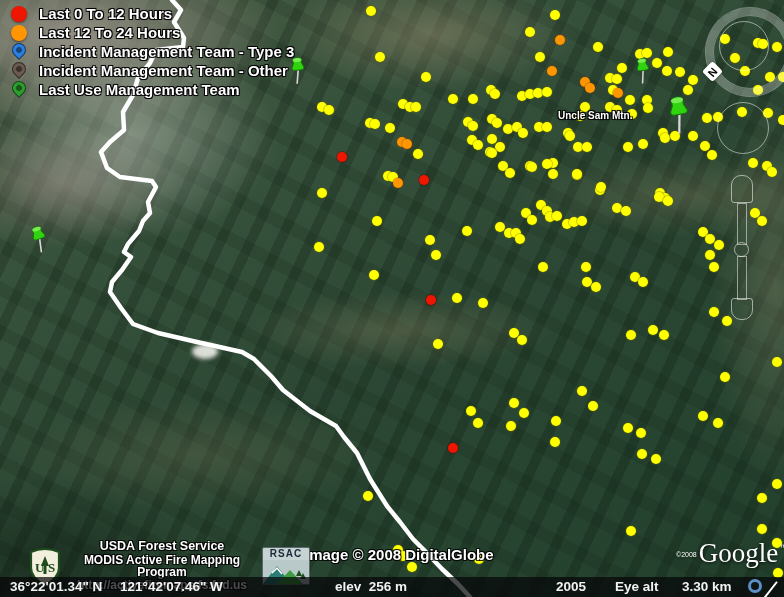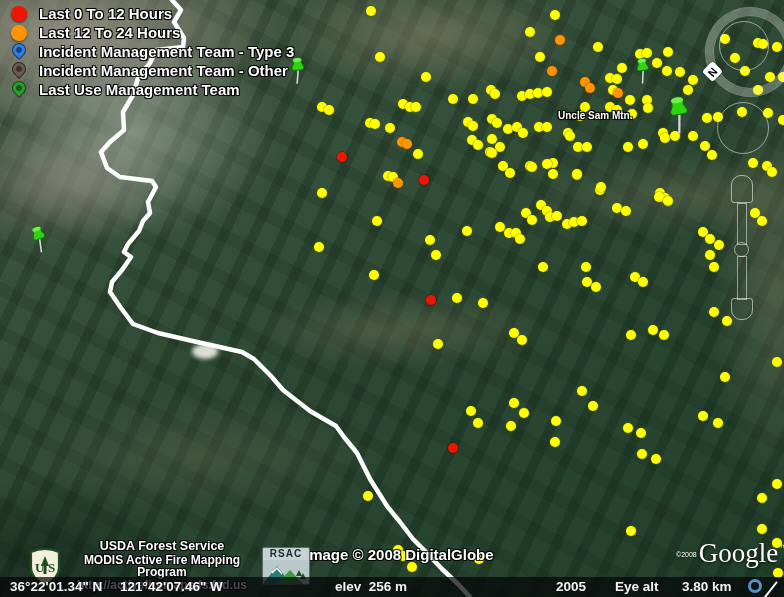--- a/index.html
+++ b/index.html
@@ -418,18 +418,18 @@
       </svg>
     </div>
   </div>
 
   <div class="statusbar">
     <span class="sb-lat">36°22'01.34" N</span>
     <span class="sb-lon">121°42'07.46" W</span>
     <span class="sb-elev">elev  256 m</span>
     <span class="sb-year">2005</span>
     <span class="sb-eyelbl">Eye alt</span>
-    <span class="sb-eyeval">3.80 km</span>
+    <span class="sb-eyeval">3.30 km</span>
     <span class="sb-ring"></span>
     <span class="sb-slash"></span>
   </div>
 
 </div>
 
 </body></html>

